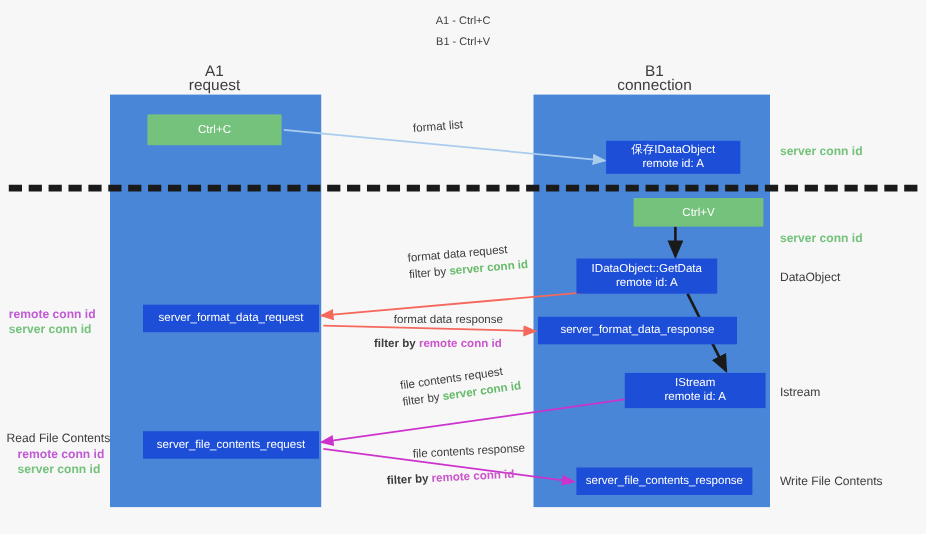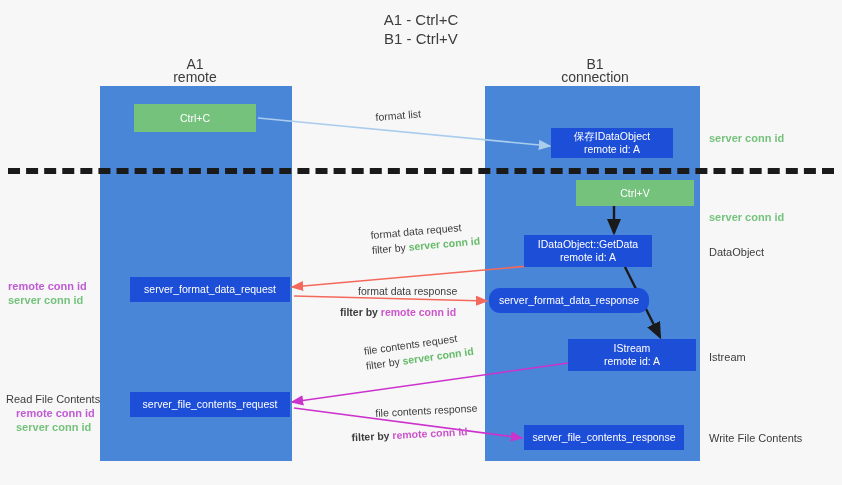--- a/index.html
+++ b/index.html
@@ -20,21 +20,21 @@
     width: 842px;
     height: 485px;
   }
   .abs { position: absolute; }
 
   
   .title {
     left: 0; top: 10px;
     width: 842px;
     text-align: center;
-    font-size: 15px;
+    font-size: 10px;
     line-height: 19px;
     color: #3c3c3c;
   }
 
   
   .col-header {
     text-align: center;
     font-size: 14px;
     line-height: 13px;
     color: #3c3c3c;
@@ -100,21 +100,21 @@
 
 <div id="canvas">
 
   <div class="abs title">
     <div>A1 - Ctrl+C</div>
     <div>B1 - Ctrl+V</div>
   </div>
 
   <div class="abs col-header" style="left:120px; top:58px; width:150px;">
     <div>A1</div>
-    <div>remote</div>
+    <div>request</div>
   </div>
   <div class="abs col-header" style="left:520px; top:58px; width:150px;">
     <div>B1</div>
     <div>connection</div>
   </div>
 
   <div class="abs lane" style="left:100px; top:86px; width:192px; height:375px;"></div>
   <div class="abs lane" style="left:485px; top:86px; width:215px; height:375px;"></div>
 
   <svg id="arrows" class="abs" viewBox="0 0 842 485" xmlns="http://www.w3.org/2000/svg">
@@ -165,21 +165,21 @@
 
   <div class="abs box orange" style="left:524px; top:235px; width:128px; height:32px;">
     <span>IDataObject::GetData</span>
     <span>remote id: A</span>
   </div>
 
   <div class="abs box orange" style="left:130px; top:277px; width:160px; height:25px;">
     <span>server_format_data_request</span>
   </div>
 
-  <div class="abs box orange" style="left:489px; top:288px; width:160px; height:25px;border-radius:11px;">
+  <div class="abs box orange" style="left:489px; top:288px; width:181px; height:25px;">
     <span>server_format_data_response</span>
   </div>
 
   <div class="abs box orange" style="left:568px; top:339px; width:128px; height:32px;">
     <span>IStream</span>
     <span>remote id: A</span>
   </div>
 
   <div class="abs box orange" style="left:524px; top:425px; width:160px; height:25px;">
     <span>server_file_contents_response</span>

